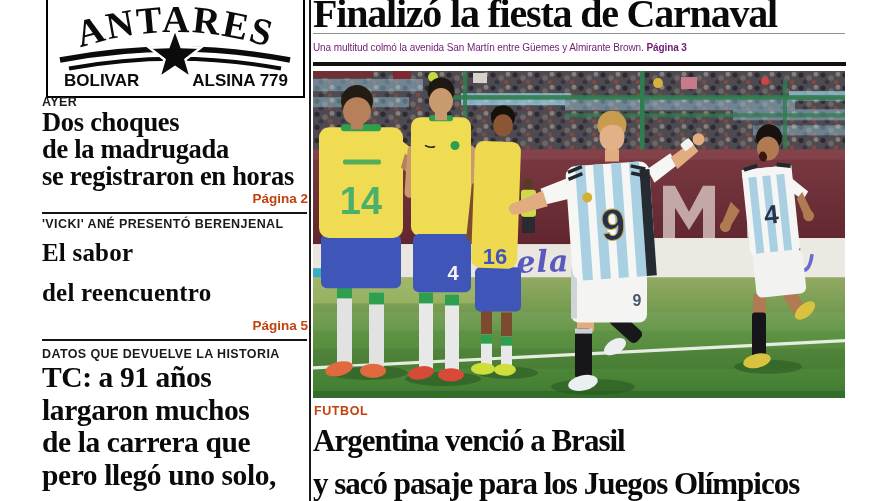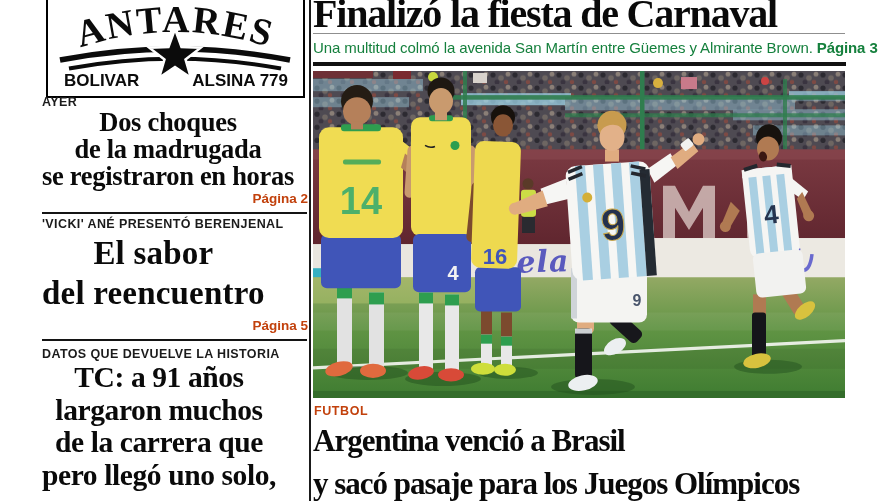--- a/index.html
+++ b/index.html
@@ -1,39 +1,39 @@
 <!DOCTYPE html>
 <html><head>
 <meta charset="utf-8">
 <style>
   html,body{margin:0;padding:0;background:#888;}
   .page{position:relative;width:890px;height:501px;background:#fff;overflow:hidden;
         font-family:"Liberation Sans",sans-serif;color:#111;}
   
   .logo-box{position:absolute;left:46px;top:-14px;width:255px;height:108px;
             border:2.5px solid #000;background:#fff;}
-  .left-col{position:absolute;left:42px;top:0;width:266px;height:501px;text-align:center;}
+  .left-col{position:absolute;left:42px;top:0;width:266px;height:501px;}
   .kicker{position:absolute;left:0;font:600 12.5px/15px "Liberation Sans",sans-serif;
           letter-spacing:.4px;color:#1b1b1b;white-space:nowrap;}
   .lhead{position:absolute;left:0;font-family:Liberation Serif, serif;font-weight:700;
          color:#0a0a0a;white-space:nowrap;}
   .pref{position:absolute;right:0;font:700 13.5px/16px "Liberation Sans",sans-serif;color:#c2410c;}
   .lrule{position:absolute;left:0;width:265px;border-top:2.2px solid #141414;}
   .h1a{top:109px;font-size:26.5px;line-height:27px;letter-spacing:-.3px;}
-  .h2a{top:233px;font-size:33px;line-height:40px;letter-spacing:.2px;}
+  .h2a{top:233px;font-size:25px;line-height:40px;letter-spacing:.2px;}
   .h3a{top:361px;font-size:29.5px;line-height:32.5px;letter-spacing:-.4px;}
   
   .vdivider{position:absolute;left:309px;top:0;width:2px;height:501px;background:#1a1a1a;}
   
   .lead-headline{position:absolute;left:313px;top:-7px;width:540px;
       font-family:"Liberation Serif",serif;font-weight:700;font-size:40px;line-height:42px;
       letter-spacing:-1.2px;color:#0a0a0a;white-space:nowrap;}
   .thin-rule{position:absolute;left:313px;top:33px;width:532px;border-top:1.5px solid #8f8f8f;}
-  .deck{position:absolute;left:313px;top:39px;width:535px;font-size:15px;line-height:18px;
-        letter-spacing:-.1px;color:#15803d;white-space:nowrap;}
+  .deck{position:absolute;left:313px;top:39px;width:535px;font-size:10px;line-height:18px;
+        letter-spacing:-.1px;color:#701a75;white-space:nowrap;}
   .deck b{font-weight:700;}
   .thick-rule{position:absolute;left:313px;top:62px;width:533px;height:3.5px;background:#111;}
   .photo-wrap{position:absolute;left:313px;top:71px;width:532px;height:327px;overflow:hidden;}
   .fut-kicker{position:absolute;left:314px;top:404px;font:600 12.5px/15px "Liberation Sans",sans-serif;
               letter-spacing:.6px;color:#c2410c;}
   .fut-head{position:absolute;left:313px;top:419px;font-family:"Liberation Serif",serif;
             font-weight:700;font-size:31px;line-height:43px;letter-spacing:-1px;
             color:#0a0a0a;white-space:nowrap;}
 </style>
 </head>

